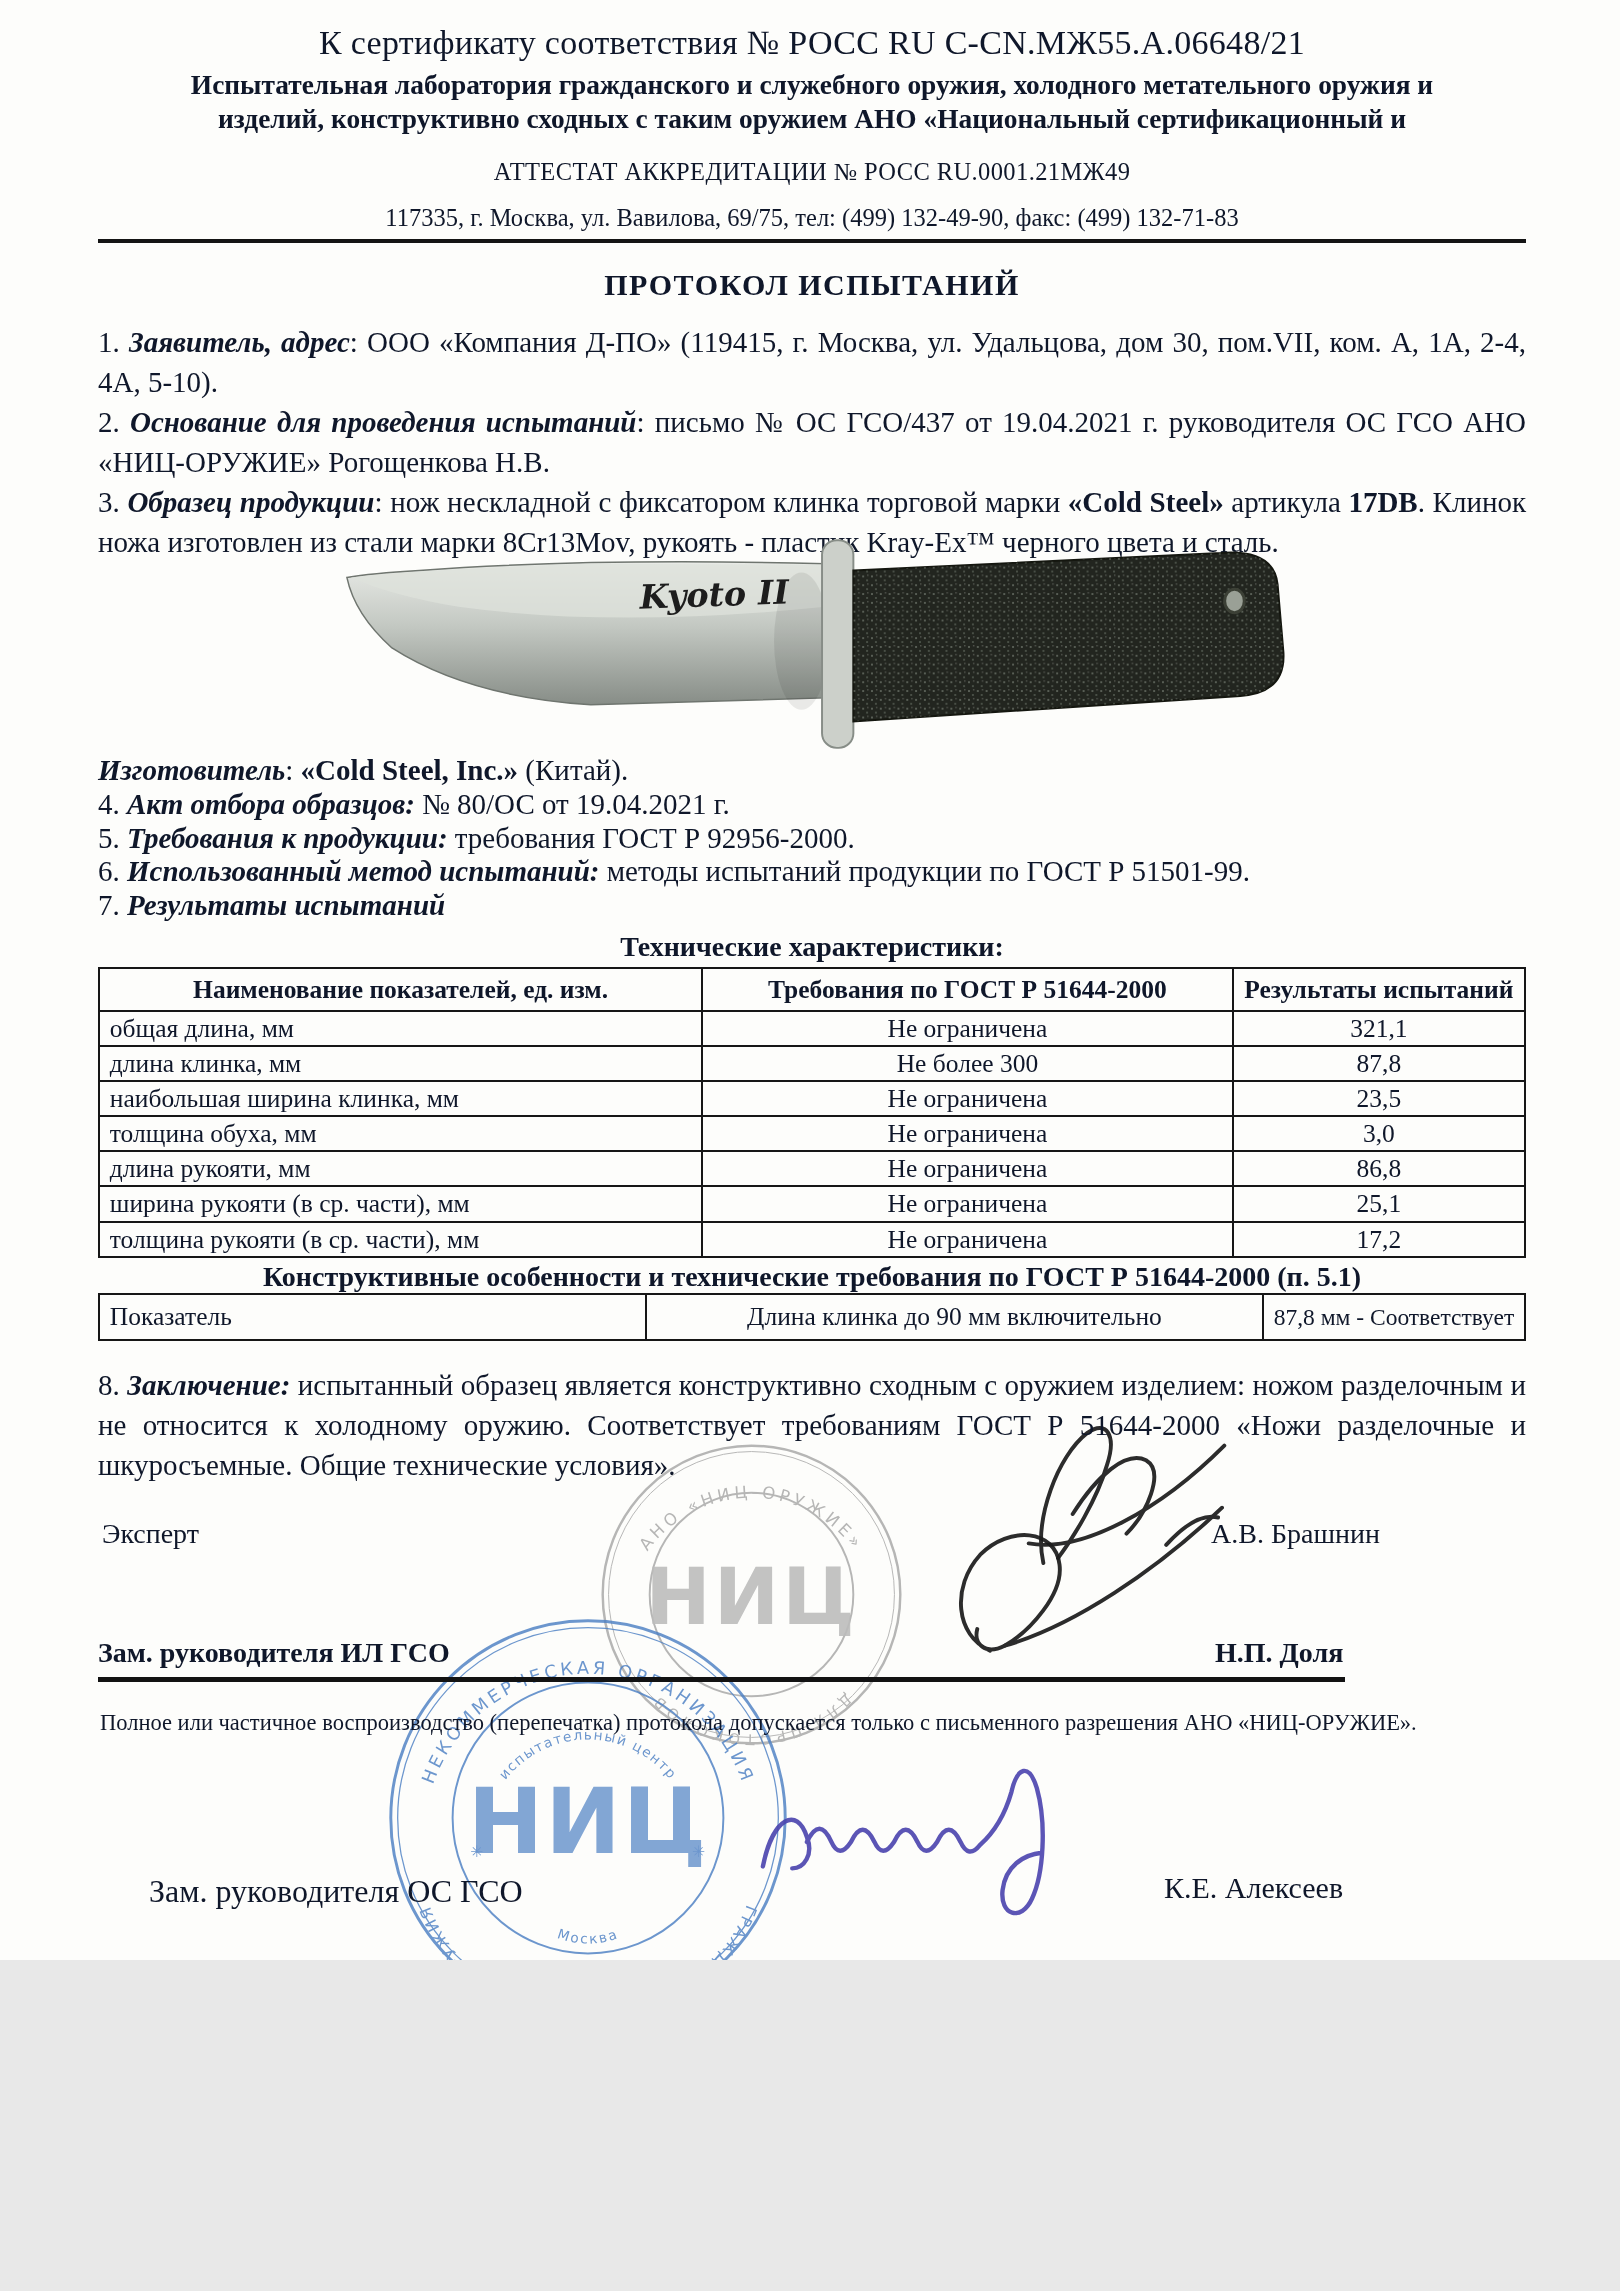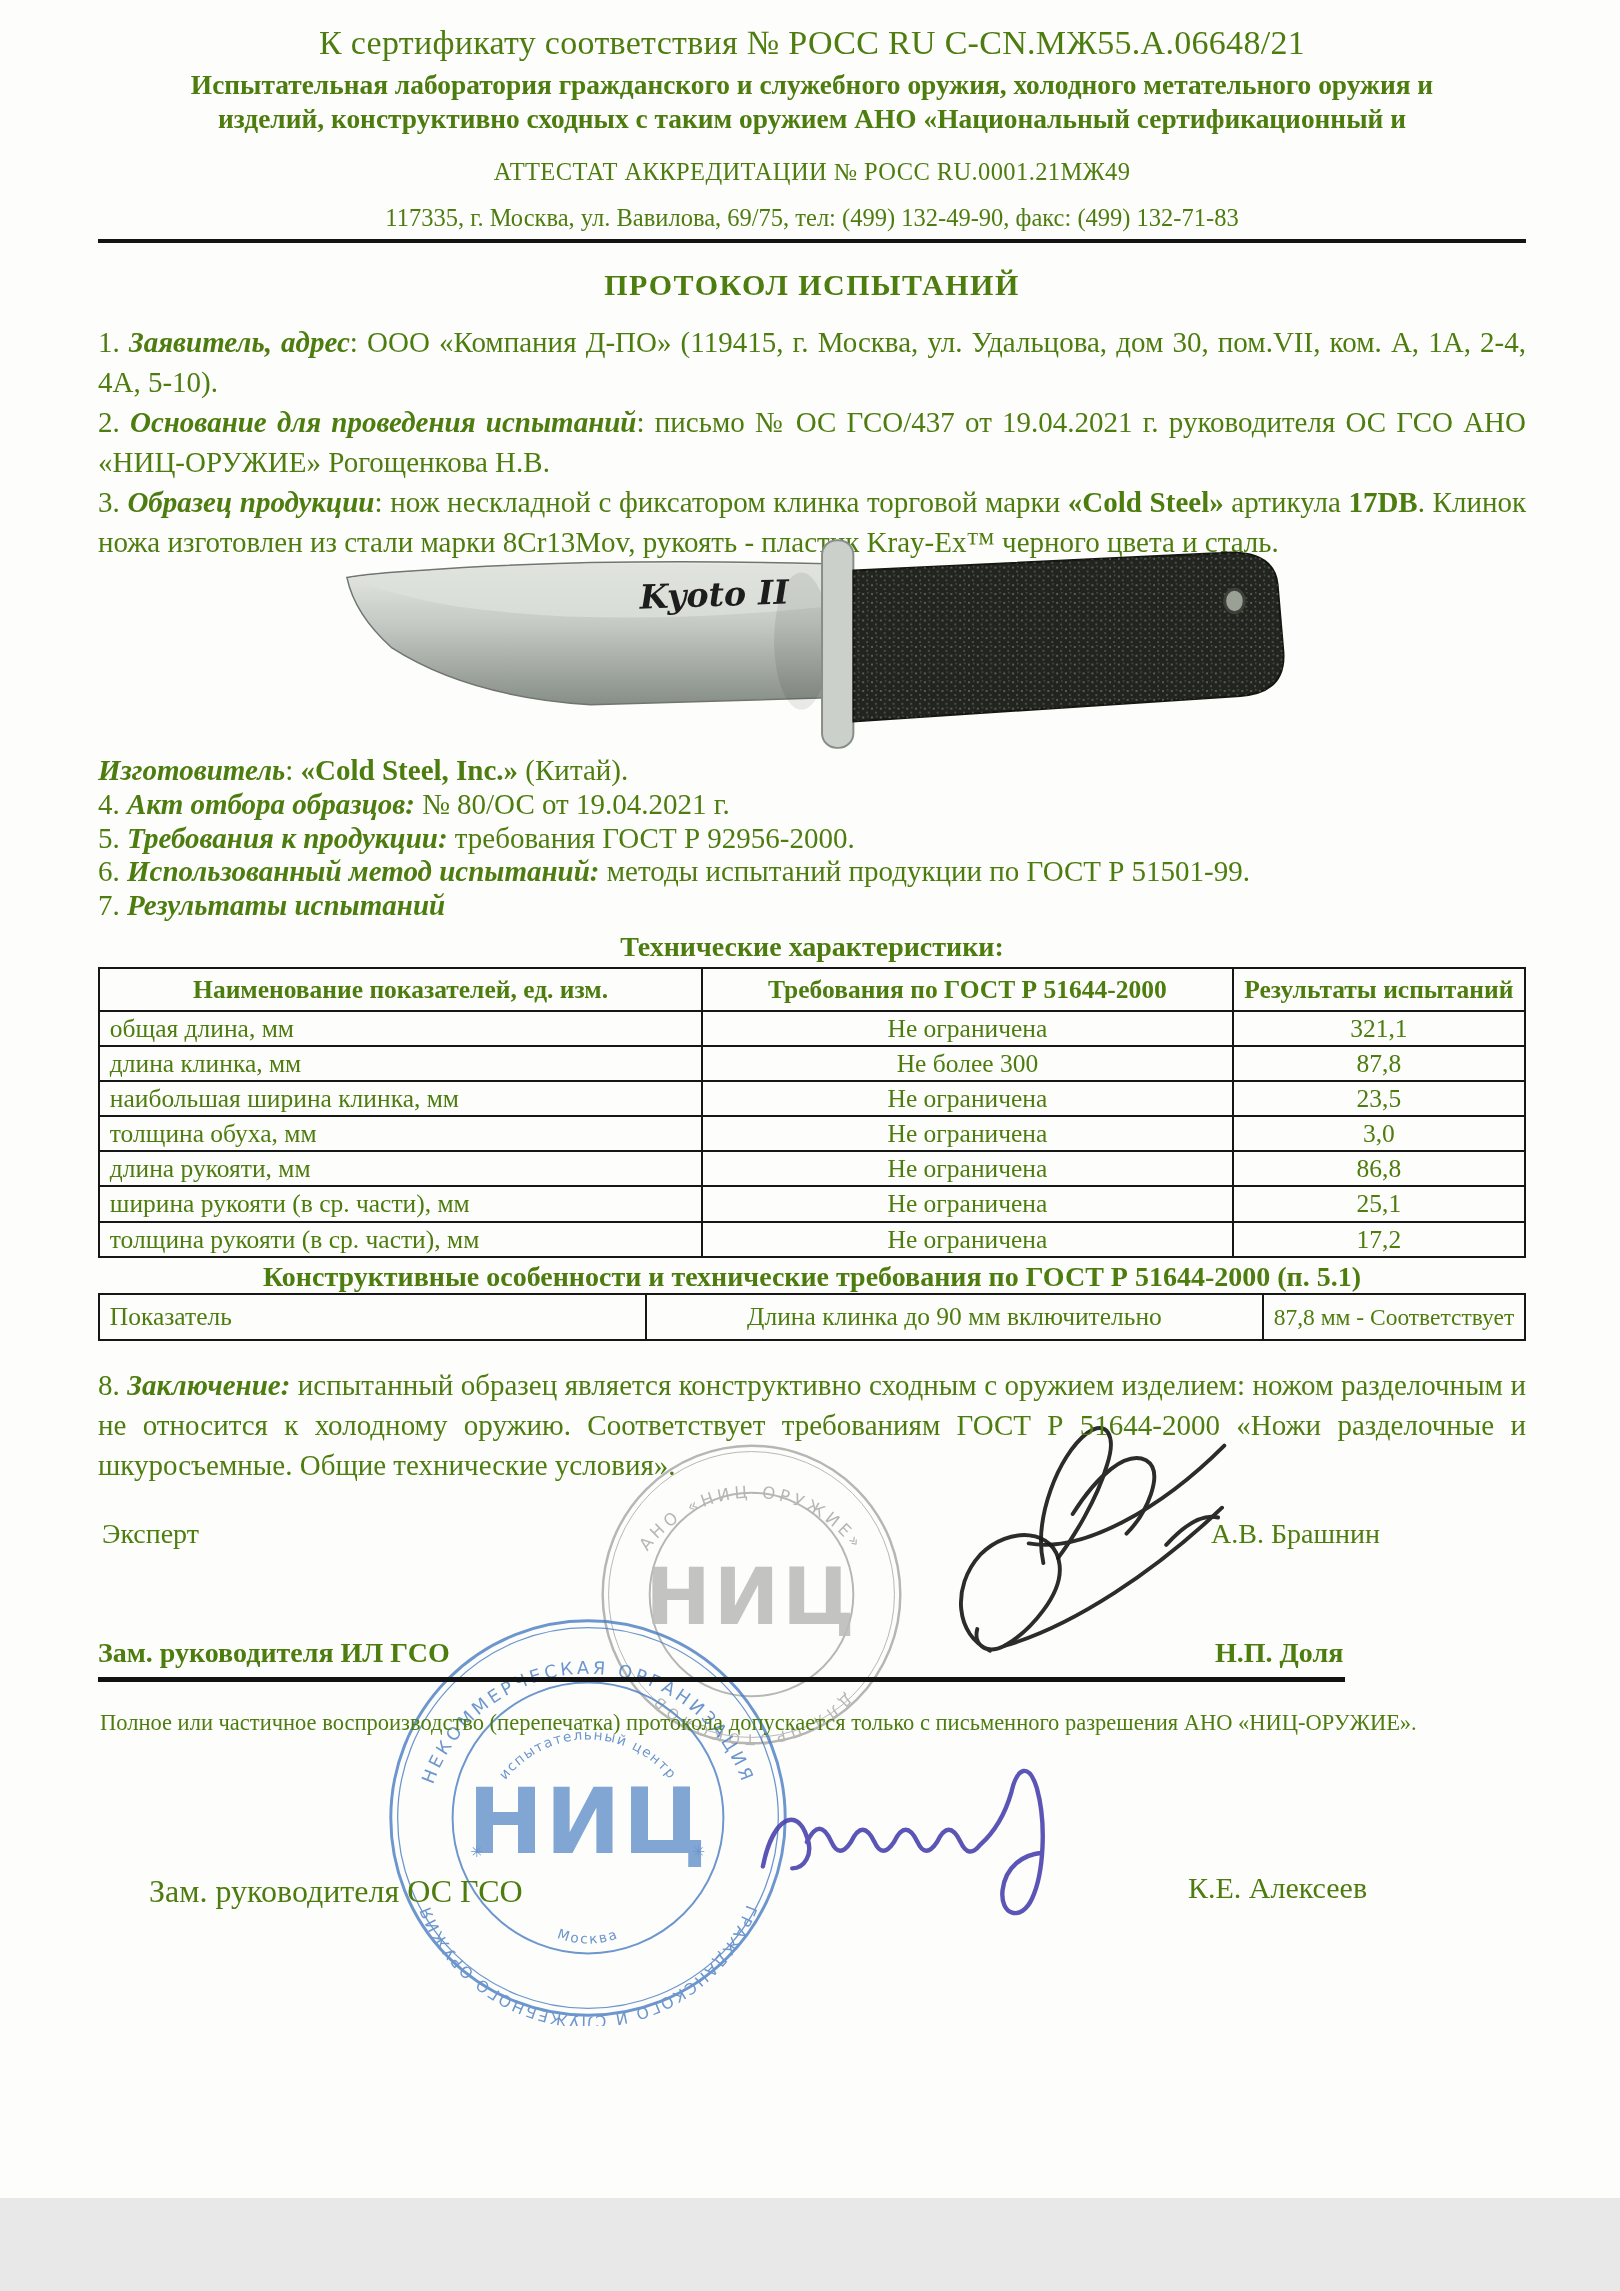--- a/index.html
+++ b/index.html
@@ -1,18 +1,18 @@
 <!DOCTYPE html>
 <html lang="ru"><head>
 <meta charset="utf-8">
 <style>
   html,body{margin:0;padding:0;background:#e8e8e8;}
   .page{
-    position:relative; width:1620px; height:2198px; margin:0 auto;
-    background:#fdfdfb; color:#4d7c0f; overflow:hidden; box-sizing:border-box;
+    position:relative; width:1620px; height:1960px; margin:0 auto;
+    background:#fdfdfb; color:#0f172a; overflow:hidden; box-sizing:border-box;
     padding:23.5px 94px 0 98px;
     font-family:"Liberation Serif","DejaVu Serif",serif;
   }
   .cert-title{text-align:center;font-size:34px;letter-spacing:0.3px;}
   .lab-name{margin-top:7.8px;text-align:center;font-weight:bold;font-size:27.4px;line-height:1.22;}
   .accred{margin-top:21.6px;text-align:center;font-size:24.5px;letter-spacing:0.4px;}
   .address{margin-top:18px;text-align:center;font-size:24.5px;}
   .rule{border:none;border-top:4.9px solid #141414;margin:6.9px 0 0 0;}
   .protocol-title{margin-top:25.5px;text-align:center;font-weight:bold;font-size:30px;letter-spacing:1.5px;}
   .numdate{display:flex;justify-content:space-between;margin-top:37px;font-weight:bold;font-size:30px;}
@@ -39,21 +39,21 @@
   .sig-area{position:relative;margin-top:5.9px;height:676px;font-size:28px;}
   .sig-area .abs{position:absolute;}
   .lvl1{z-index:1;} .lvl2{z-index:2;} .lvl3{z-index:3;}
   .expert-label{left:3.9px;top:3.9px;}
   .expert-name{left:1113px;top:3.9px;}
   .il-label{left:0;top:123px;font-weight:bold;}
   .il-name{left:1117px;top:123px;font-weight:bold;}
   .il-line{left:0;top:163px;width:1247px;border-top:5.9px solid #121212;}
   .repro-note{left:2px;top:196px;font-size:22.5px;width:1392px;}
   .os-label{left:51px;top:359px;font-size:32px;}
-  .os-name{left:1066px;top:357px;font-size:30px;margin-left:24px;}
+  .os-name{left:1066px;top:357px;font-size:30px;}
   .stamp-gray{left:490px;top:-83px;opacity:.72;}
   .stamp-blue{left:282px;top:96px;opacity:.82;}
   .sig-brashnin{left:916px;top:-93px;}
   .sig-dolya{left:838px;top:-19.6px;}
   .sig-alekseev{left:655px;top:235px;}
 </style>
 </head>
 <body>
 
 <div class="page">

